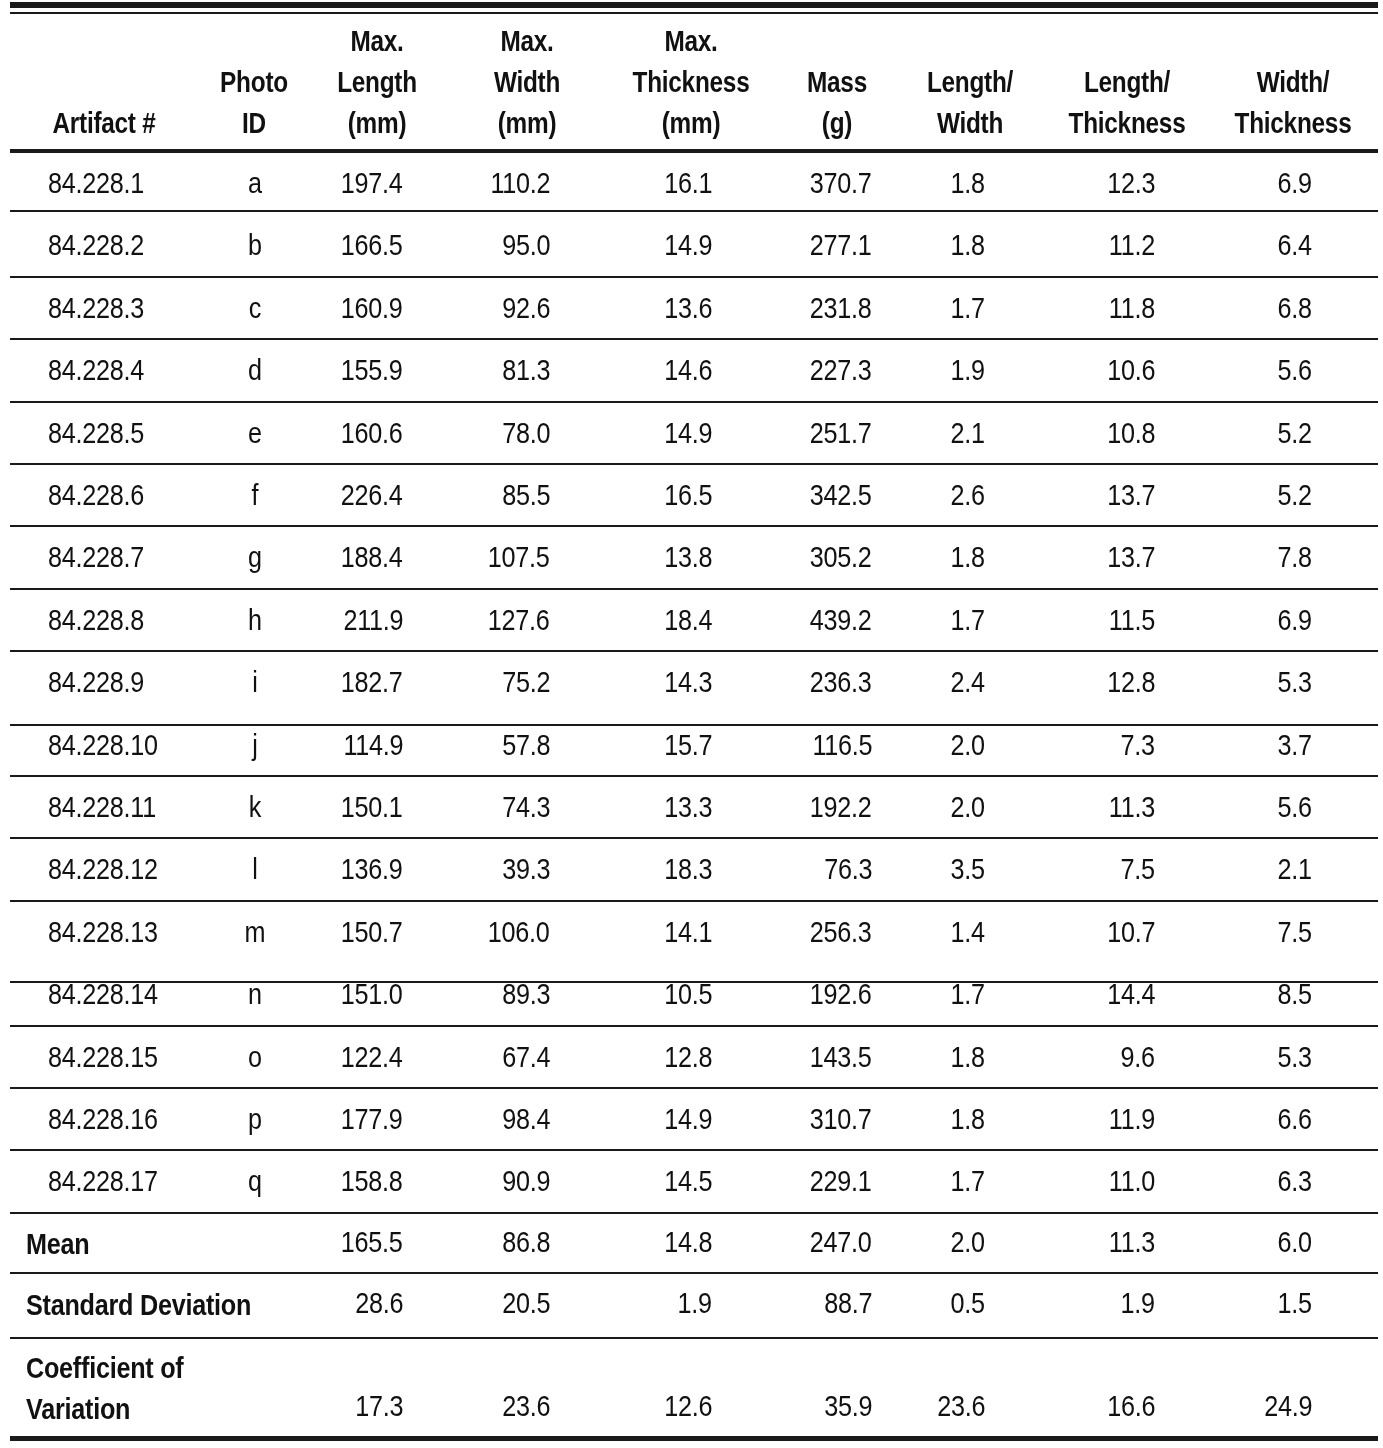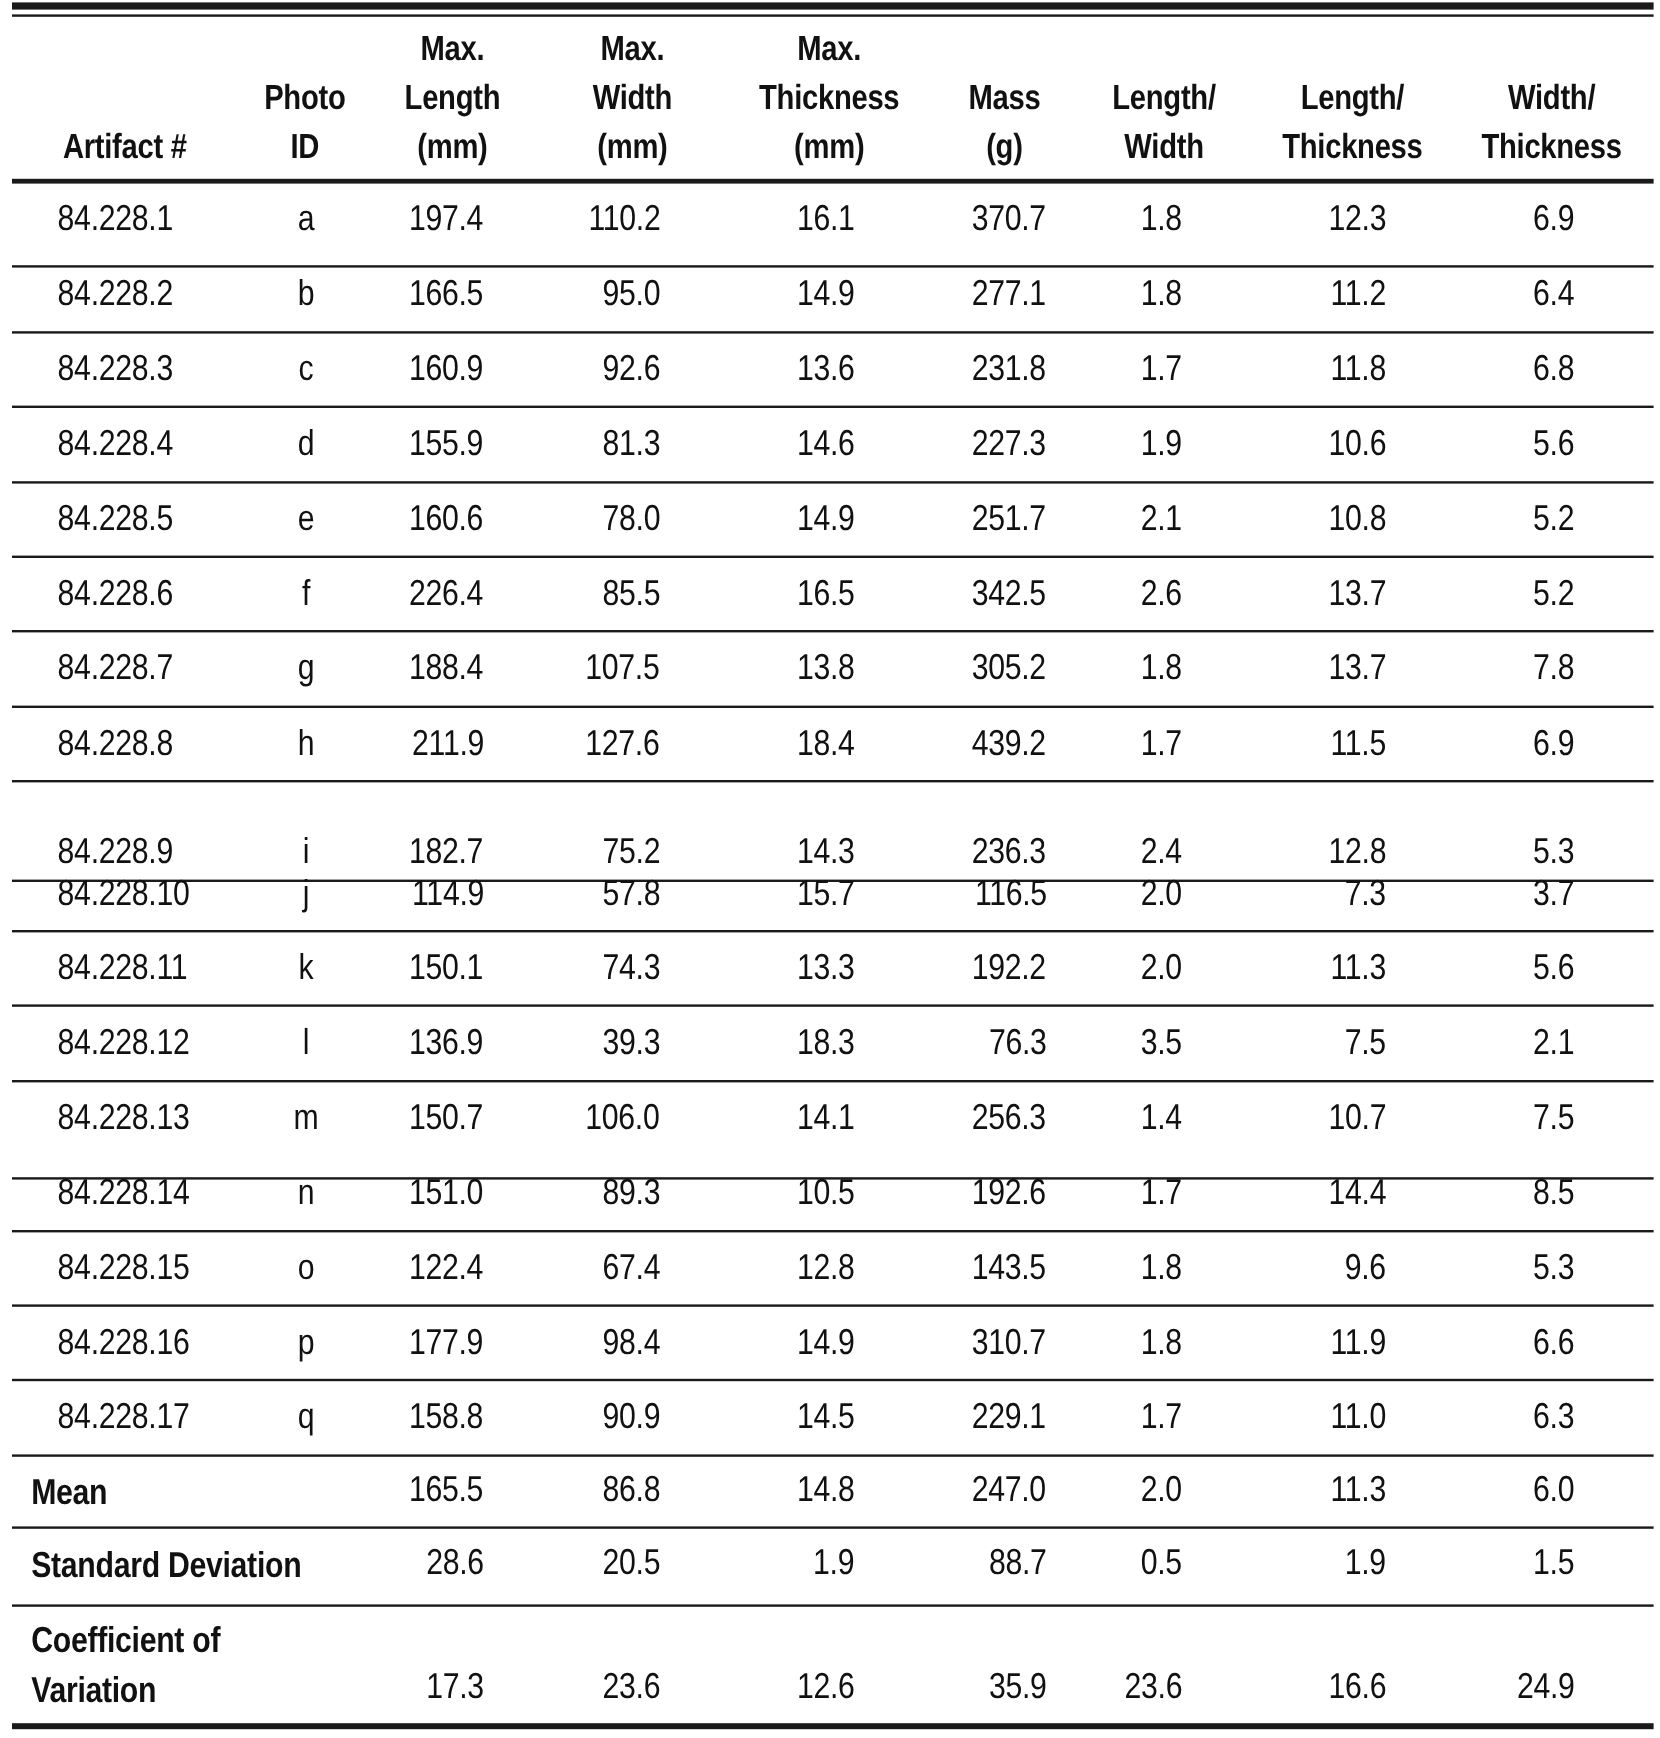--- a/index.html
+++ b/index.html
@@ -76,21 +76,21 @@
     </div>
     <div class="hdr" style="left: 1203px; width: 180px;">
       <span>Width/</span>
       <span>Thickness</span>
     </div>
   </div>
 
 <div class="rule rule-head"></div>
 
 <div id="body">
-    <div class="row" style="top: 153px; height: 70px;">
+    <div class="row" style="top: 153px; height: 59px;">
       <div class="cell c-id" style="top: 13px;">84.228.1</div>
       <div class="cell c-photo" style="top: 13px;">a</div>
       <div class="cell num c-len" style="top: 13px;">197.4</div>
       <div class="cell num c-wid" style="top: 13px;">110.2</div>
       <div class="cell num c-thk" style="top: 13px;">16.1</div>
       <div class="cell num c-mass" style="top: 13px;">370.7</div>
       <div class="cell num c-lw" style="top: 13px;">1.8</div>
       <div class="cell num c-lt" style="top: 13px;">12.3</div>
       <div class="cell num c-wt" style="top: 13px;">6.9</div>
     </div>
@@ -164,21 +164,21 @@
       <div class="cell c-id" style="top: 13px;">84.228.8</div>
       <div class="cell c-photo" style="top: 13px;">h</div>
       <div class="cell num c-len" style="top: 13px;">211.9</div>
       <div class="cell num c-wid" style="top: 13px;">127.6</div>
       <div class="cell num c-thk" style="top: 13px;">18.4</div>
       <div class="cell num c-mass" style="top: 13px;">439.2</div>
       <div class="cell num c-lw" style="top: 13px;">1.7</div>
       <div class="cell num c-lt" style="top: 13px;">11.5</div>
       <div class="cell num c-wt" style="top: 13px;">6.9</div>
     </div>
-    <div class="row" style="top: 652.2px; height: 55px; margin-top: 28px;">
+    <div class="row" style="top: 652.2px; height: 74px;">
       <div class="cell c-id" style="top: 13px;">84.228.9</div>
       <div class="cell c-photo" style="top: 13px;">i</div>
       <div class="cell num c-len" style="top: 13px;">182.7</div>
       <div class="cell num c-wid" style="top: 13px;">75.2</div>
       <div class="cell num c-thk" style="top: 13px;">14.3</div>
       <div class="cell num c-mass" style="top: 13px;">236.3</div>
       <div class="cell num c-lw" style="top: 13px;">2.4</div>
       <div class="cell num c-lt" style="top: 13px;">12.8</div>
       <div class="cell num c-wt" style="top: 13px;">5.3</div>
     </div>

